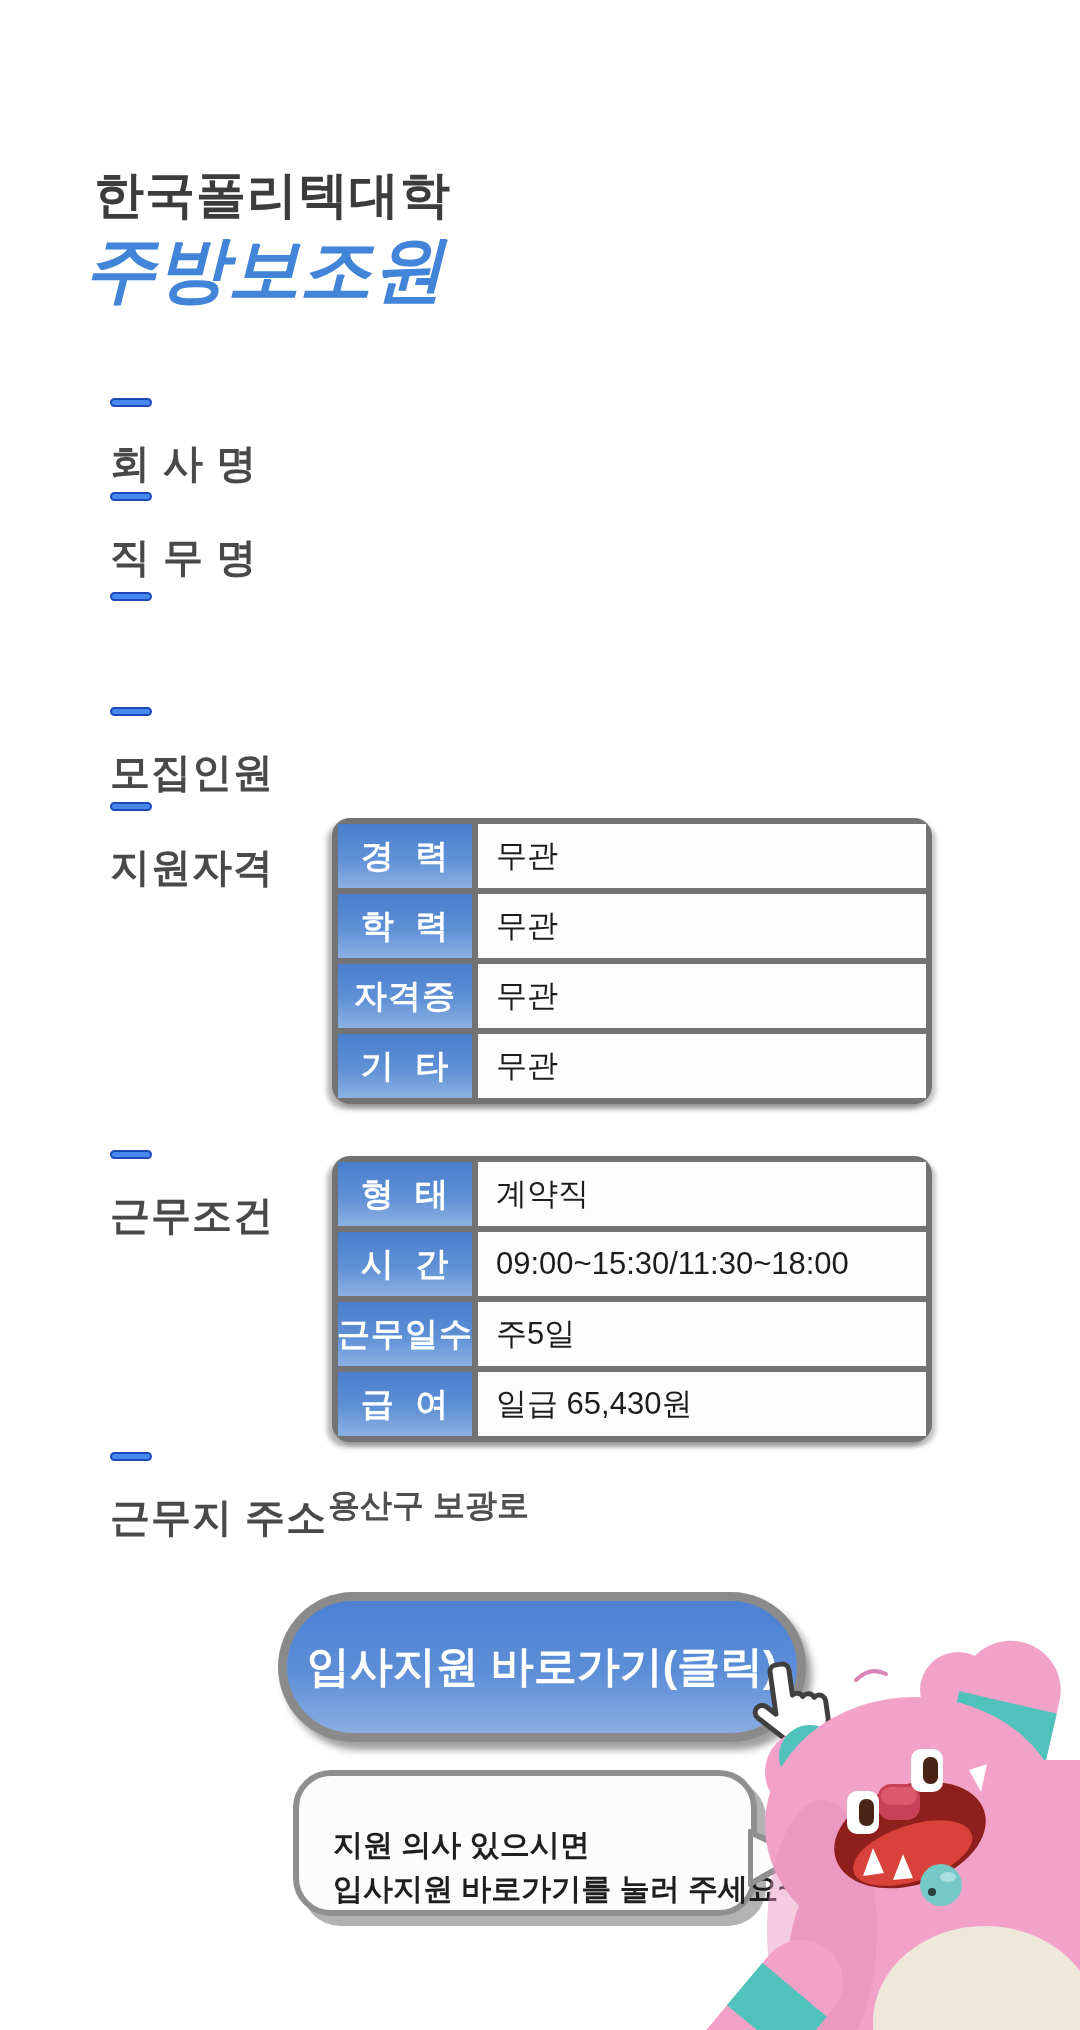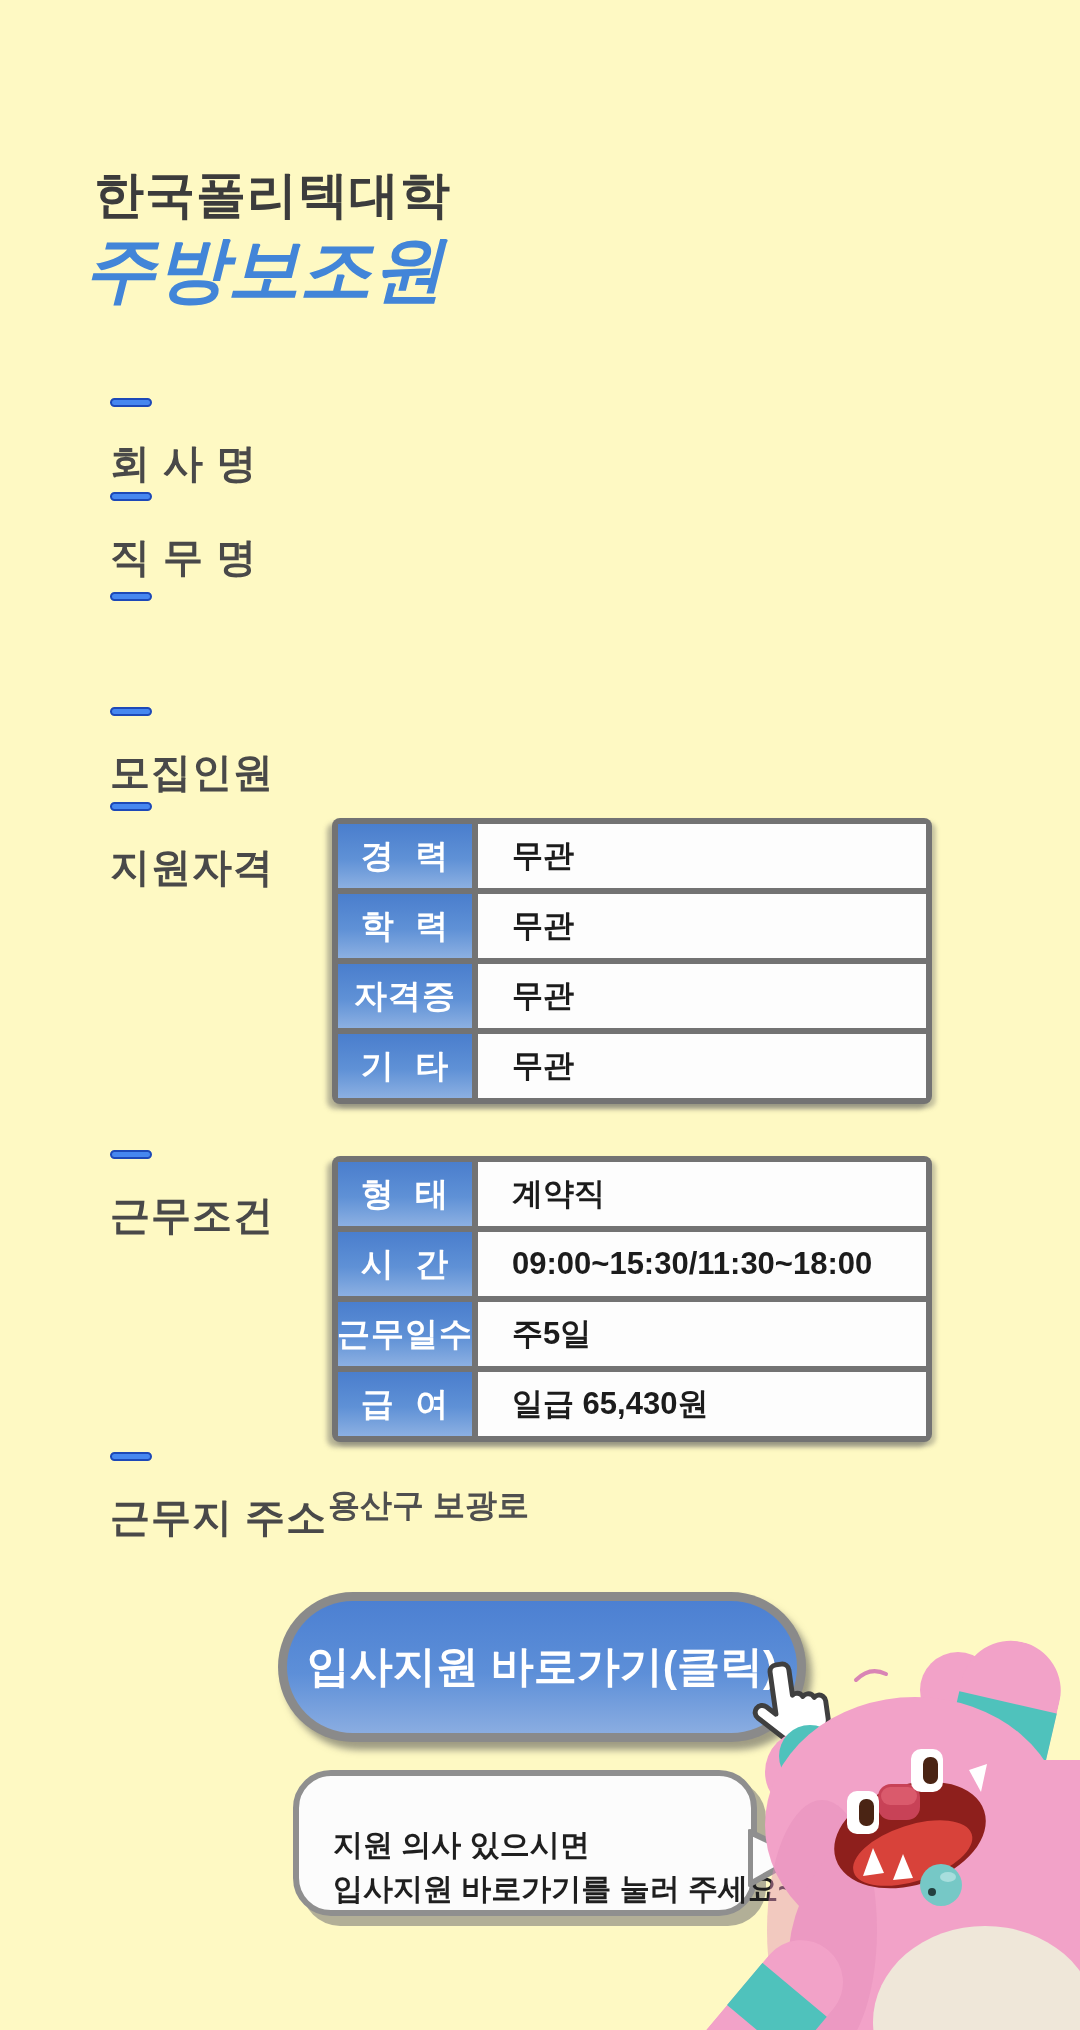--- a/index.html
+++ b/index.html
@@ -1,17 +1,17 @@
 <!DOCTYPE html>
 <html><head>
 <meta charset="utf-8">
 <style>
   html,body{margin:0;padding:0;background:#000;}
   #canvas{
-    position:relative;width:1080px;height:2030px;background:#fef9c3;overflow:hidden;
+    position:relative;width:1080px;height:2030px;background:#ffffff;overflow:hidden;
     font-family:"Liberation Sans","DejaVu Sans",sans-serif;
   }
   
   .subtitle{
     position:absolute;left:94px;top:162px;
     font-size:50px;font-weight:800;color:#3c3c3c;letter-spacing:1px;white-space:nowrap;
   }
   .main-title{
     position:absolute;left:84px;top:222px;
     font-size:72px;font-weight:900;color:#4285d8;letter-spacing:0px;white-space:nowrap;font-style:italic;
@@ -33,37 +33,37 @@
   .sec-qualification{top:802px;}
   .sec-condition{top:1150px;}
   .sec-address{top:1452px;}
   .address-value{
     position:absolute;left:328px;top:1484px;
     font-size:32px;font-weight:700;color:#4f4f4f;white-space:nowrap;
   }
   
   .info-table{
     position:absolute;left:332px;width:600px;box-sizing:border-box;
-    background:#737373;border-radius:8px;padding:6px;
+    background:#737373;border-radius:18px;padding:6px;
     display:flex;flex-direction:column;gap:6px;
     box-shadow:-5px 5px 5px rgba(95,95,95,.45), 4px 4px 4px rgba(95,95,95,.35);
     text-align:center;
   }
   .table-qualification{top:818px;}
   .table-condition{top:1156px;}
   .info-row{display:flex;gap:6px;height:64px;}
   .cell-label{
     width:134px;flex:0 0 134px;
     background:linear-gradient(180deg,#4a7ecd 0%,#5f91d6 55%,#8cb0e2 100%);
     color:#fff;font-size:33px;font-weight:800;letter-spacing:1px;
     display:flex;align-items:center;justify-content:center;white-space:pre;
   }
   .cell-value{
     flex:1;background:#fdfdfd;display:flex;align-items:center;
-    padding-left:34px;font-size:31px;font-weight:700;color:#1c1c1c;white-space:nowrap;
+    padding-left:18px;font-size:31px;font-weight:400;color:#1c1c1c;white-space:nowrap;
   }
   
   .cta{
     position:absolute;left:278px;top:1592px;width:528px;height:150px;box-sizing:border-box;
     background:#8a8a8a;border:none;border-radius:80px;padding:9px;cursor:pointer;
     box-shadow:6px 8px 7px rgba(80,80,80,.55);
   }
   .cta-inner{
     width:100%;height:100%;border-radius:70px;
     background:linear-gradient(180deg,#4c80d2 0%,#5d8fd8 55%,#8aade1 100%);

